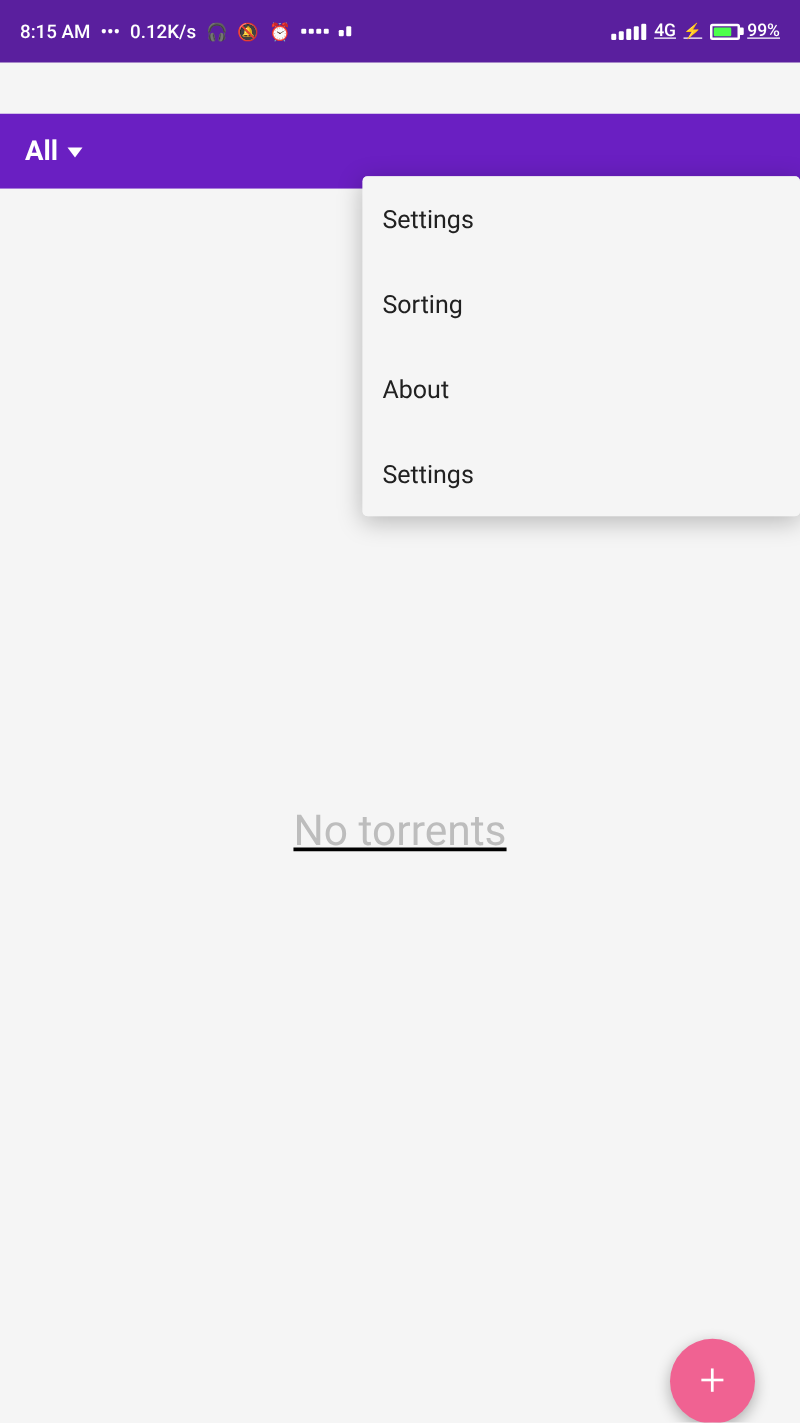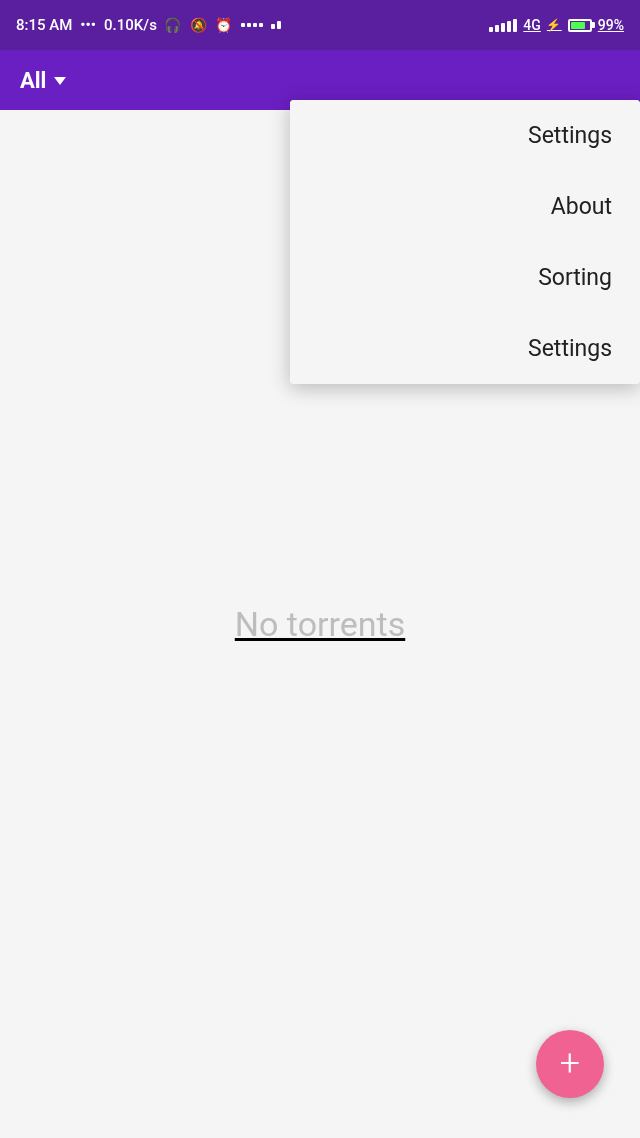--- a/index.html
+++ b/index.html
@@ -80,20 +80,21 @@
 
     
     .app-bar {
       width: 100%;
       height: 60px;
       background: #6a1fc2;
       display: flex;
       align-items: center;
       padding: 0 20px;
       position: relative;
+      margin-top: 41px;
     }
 
     .all-filter {
       display: flex;
       align-items: center;
       gap: 8px;
       cursor: pointer;
     }
 
     .all-label {
@@ -161,27 +162,26 @@
       right: 0;
       width: 350px;
       background: #f5f5f5;
       border-radius: 4px;
       box-shadow: 0 4px 20px rgba(0,0,0,0.25);
       z-index: 100;
       overflow: hidden;
     }
 
     .menu-item {
-      padding: 22px 28px;
-      font-size: 23px;
+      padding: 22px 16px;
+      font-size: 20px;
       color: #212121;
       cursor: pointer;
       background: #f5f5f5;
       transition: background 0.15s;
-      text-align: right;
     }
 
     .signal-dots {
       display: flex;
       gap: 2px;
       align-items: flex-end;
     }
 
     .signal-dot {
       width: 4px;
@@ -206,21 +206,21 @@
       color: #ffeb3b;
     }
   </style>
 </head>
 <body>
 
 <div class="status-bar">
   <div class="status-left">
     <span>8:15 AM</span>
     <span>•••</span>
-    <span>0.10K/s</span>
+    <span>0.12K/s</span>
     <span style="font-size:14px;">🎧</span>
     <span style="font-size:14px;">🔕</span>
     <span style="font-size:14px;">⏰</span>
 
     <div class="signal-dots">
       <div class="signal-dot" style="height:4px;"></div>
       <div class="signal-dot" style="height:4px;"></div>
       <div class="signal-dot" style="height:4px;"></div>
       <div class="signal-dot" style="height:4px;"></div>
     </div>
@@ -251,22 +251,22 @@
 </div>
 
 <div class="app-bar">
   <div class="all-filter">
     <span class="all-label">All</span>
     <div class="dropdown-arrow"></div>
   </div>
 
   <div class="dropdown-menu">
     <div class="menu-item">Settings</div>
+    <div class="menu-item">Sorting</div>
     <div class="menu-item">About</div>
-    <div class="menu-item">Sorting</div>
     <div class="menu-item">Settings</div>
   </div>
 </div>
 
 <div class="main-content">
   <span class="no-torrents-text">No torrents</span>
 
   <div class="fab">
     <span class="fab-plus">+</span>
   </div>

